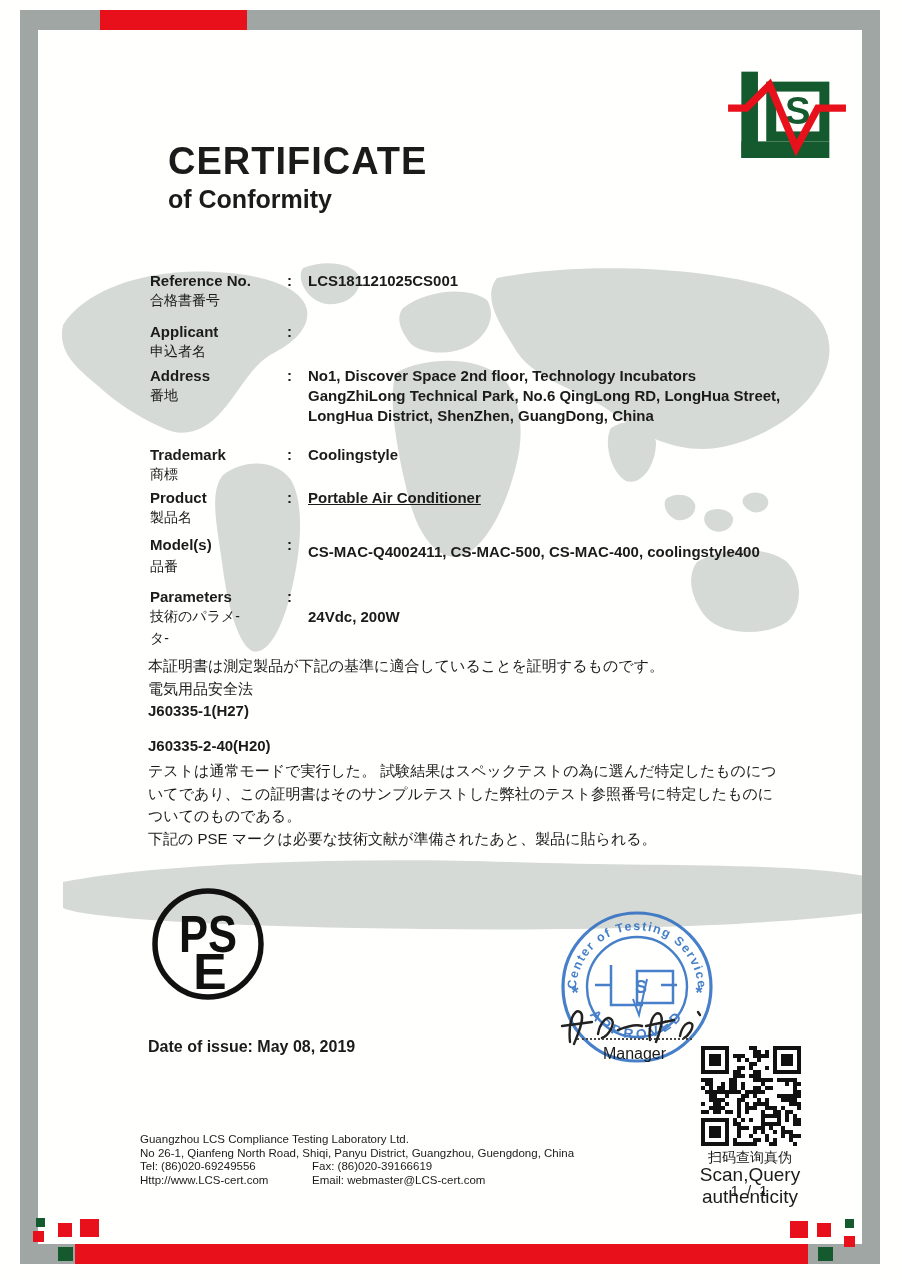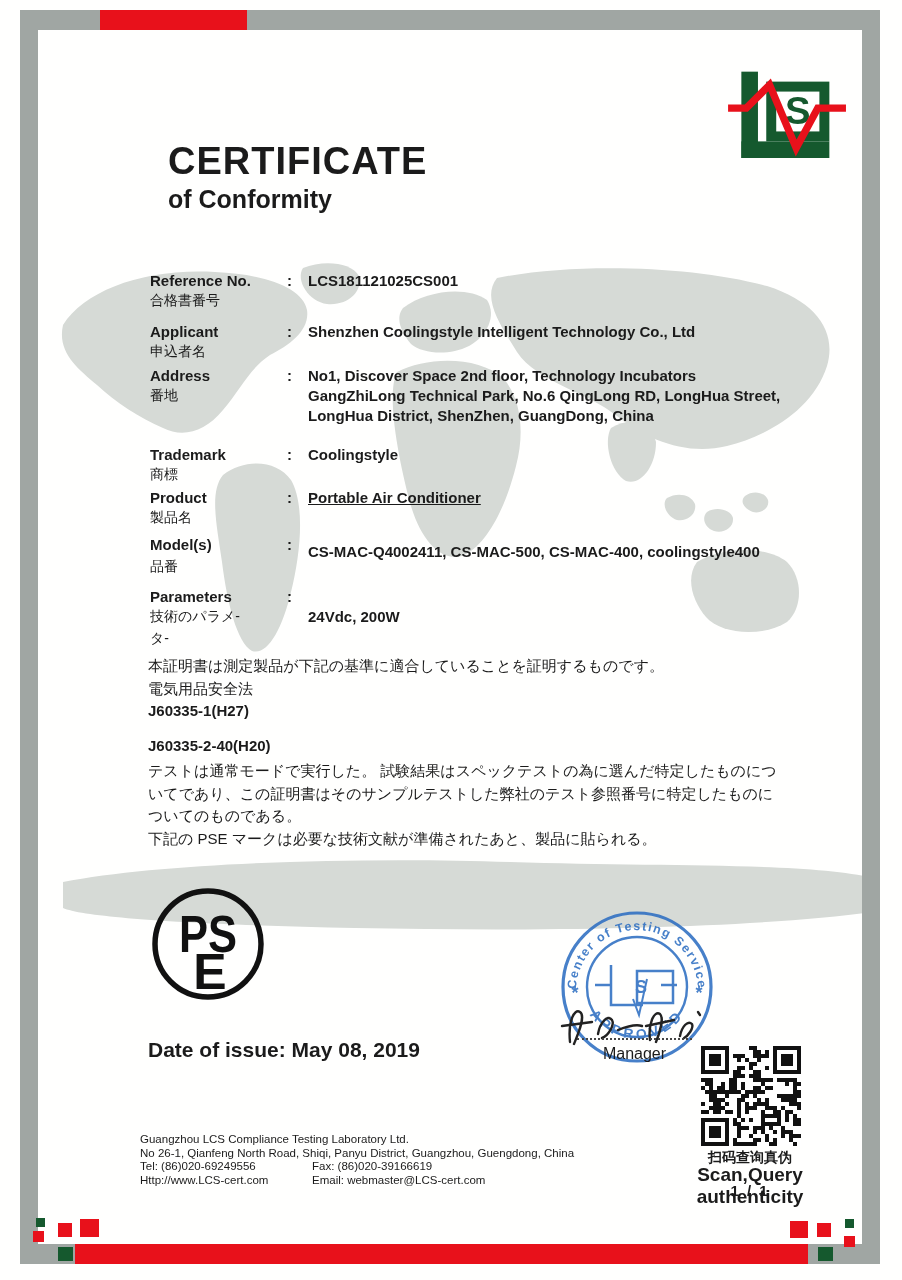--- a/index.html
+++ b/index.html
@@ -17,21 +17,21 @@
   .subtitle{font-size:25px;font-weight:bold;}
   
   .flabel{position:absolute;left:150px;width:135px;font-size:15px;font-weight:bold;}
   .fja{position:absolute;left:150px;width:135px;font-size:14px;}
   .fcolon{position:absolute;left:287px;font-size:15px;font-weight:bold;}
   .fvalue{position:absolute;left:308px;width:560px;font-size:15px;font-weight:bold;}
   .jp{font-size:15px;line-height:22px;}
   .std{font-size:15px;font-weight:bold;}
   .notes-line{position:absolute;left:148px;width:660px;font-size:15px;}
   .footer-line{font-size:11.5px;line-height:13.5px;}
-  .qr-cap{position:absolute;text-align:center;font-weight:bold;}
+  .qr-cap{position:absolute;text-align:center;font-weight:normal;}
   .dotline{position:absolute;border-bottom:2px dotted #444;}
   .manager{position:absolute;font-size:16px;text-align:center;}
   .z1{z-index:2;}
   .map{z-index:0;}
   svg text{font-family:"Liberation Sans","DejaVu Sans",sans-serif;}
 </style>
 </head>
 <body>
 
 <div class="page">
@@ -84,21 +84,20 @@
   <div class="abs z1 subtitle" style="left:168px;top:185px;">of Conformity</div>
 
   <div class="flabel z1" style="top:272px;">Reference No.</div>
   <div class="fja z1" style="top:292px;">合格書番号</div>
   <div class="fcolon z1" style="top:272px;">:</div>
   <div class="fvalue z1" style="top:272px;">LCS181121025CS001</div>
 
   <div class="flabel z1" style="top:323px;">Applicant</div>
   <div class="fja z1" style="top:343px;">申込者名</div>
   <div class="fcolon z1" style="top:323px;">:</div>
-  <div class="fvalue z1" style="top:323px;">Shenzhen Coolingstyle Intelligent Technology Co., Ltd</div>
 
   <div class="flabel z1" style="top:367px;">Address</div>
   <div class="fja z1" style="top:387px;">番地</div>
   <div class="fcolon z1" style="top:367px;">:</div>
   <div class="fvalue z1" style="top:367px;">No1, Discover Space 2nd floor, Technology Incubators</div>
   <div class="fvalue z1" style="top:387px;">GangZhiLong Technical Park, No.6 QingLong RD, LongHua Street,</div>
   <div class="fvalue z1" style="top:407px;">LongHua District, ShenZhen, GuangDong, China</div>
 
   <div class="flabel z1" style="top:446px;">Trademark</div>
   <div class="fja z1" style="top:466px;">商標</div>
@@ -173,21 +172,21 @@
       <path d="M60,30 C70,26 78,24 84,26"></path>
       <path d="M92,40 C90,24 96,10 102,14 C106,18 102,32 98,42"></path>
       <path d="M88,26 L116,20"></path>
       <path d="M122,36 C124,26 130,20 134,24 C136,28 130,36 126,38"></path>
       <path d="M140,12 L142,15"></path>
     </g>
   </svg>
   <div class="dotline z1" style="left:577px;top:1038px;width:115px;"></div>
   <div class="manager z1" style="left:577px;top:1045px;width:115px;">Manager</div>
 
-  <div class="abs z1" style="left:148px;top:1038px;font-size:21px;font-weight:bold;">Date of issue: May 08, 2019</div>
+  <div class="abs z1" style="left:148px;top:1038px;font-size:16px;font-weight:bold;">Date of issue: May 08, 2019</div>
 
   <div class="abs z1 footer-line" style="left:140px;top:1133px;">Guangzhou LCS Compliance Testing Laboratory Ltd.</div>
   <div class="abs z1 footer-line" style="left:140px;top:1147px;">No 26-1, Qianfeng North Road, Shiqi, Panyu District, Guangzhou, Guengdong, China</div>
   <div class="abs z1 footer-line" style="left:140px;top:1160px;">Tel: (86)020-69249556</div>
   <div class="abs z1 footer-line" style="left:312px;top:1160px;">Fax: (86)020-39166619</div>
   <div class="abs z1 footer-line" style="left:140px;top:1174px;">Http://www.LCS-cert.com</div>
   <div class="abs z1 footer-line" style="left:312px;top:1174px;">Email: webmaster@LCS-cert.com</div>
 
   <svg class="abs z1" style="left:701px;top:1046px;" width="100" height="100" viewBox="0 0 100 100">
     <rect x="0" y="0" width="100" height="100" fill="#fff"></rect>

